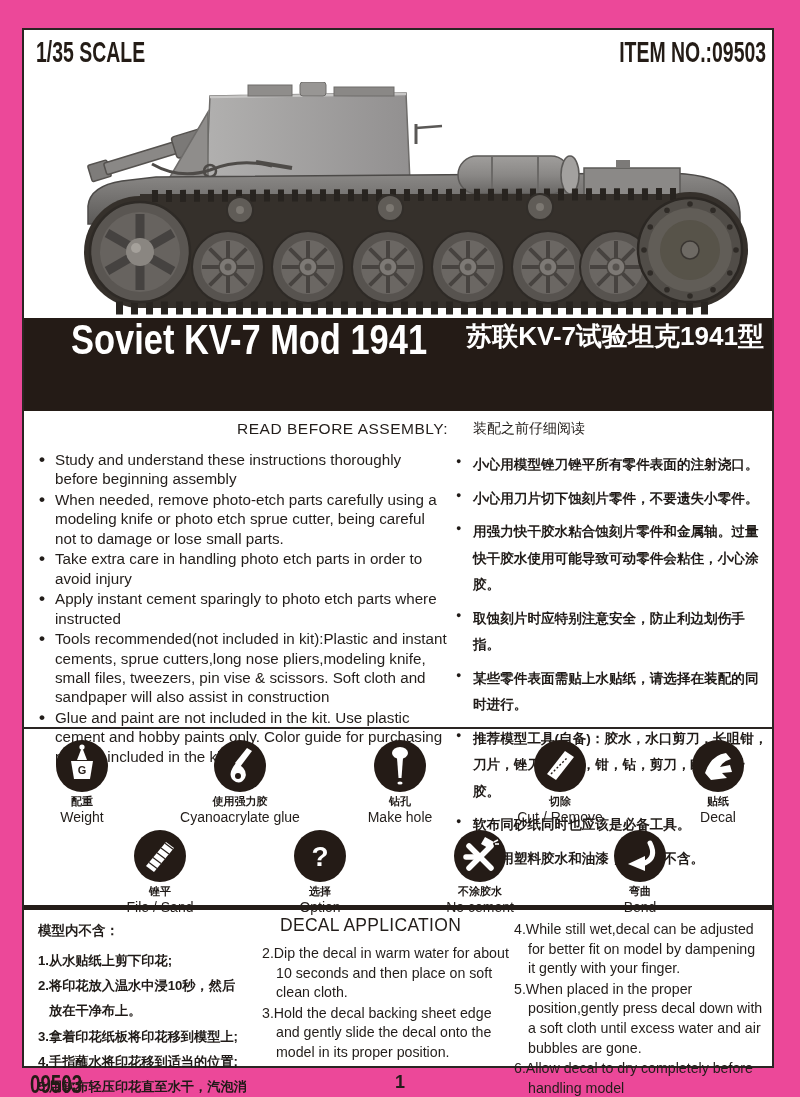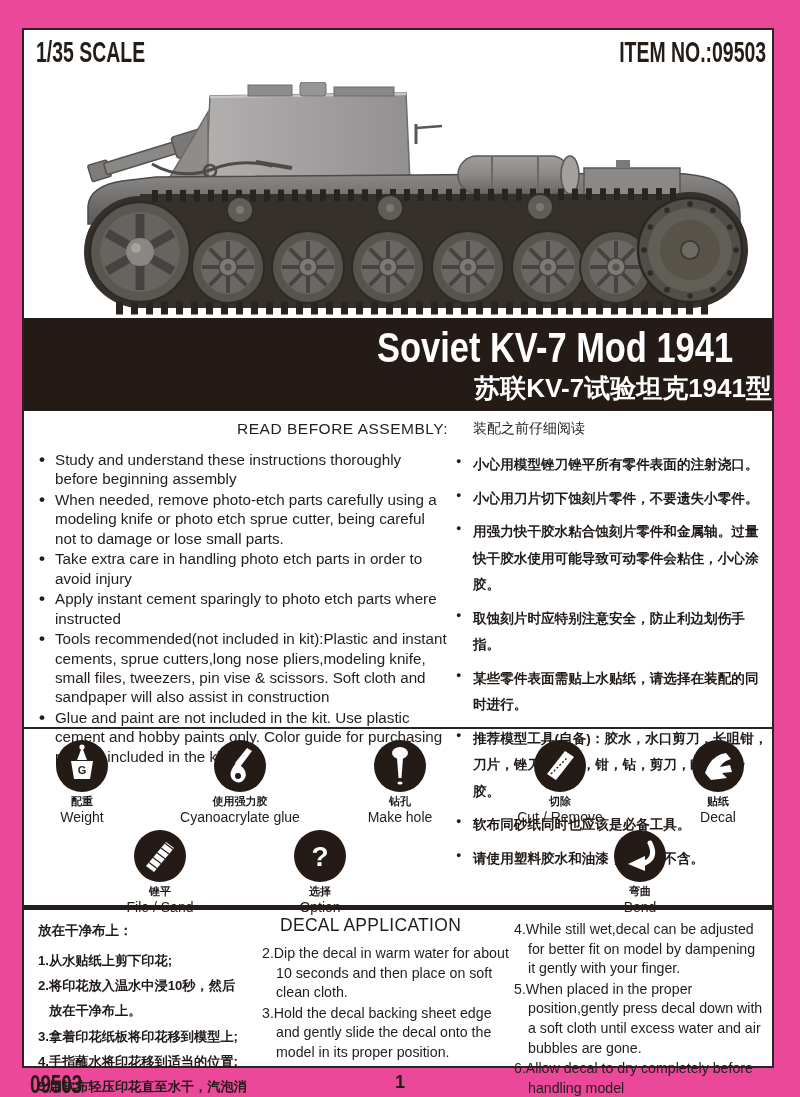--- a/index.html
+++ b/index.html
@@ -16,21 +16,21 @@
     position:absolute;top:36px;font-weight:900;font-size:27px;letter-spacing:0px;color:#241c16;
     white-space:nowrap;
   }
   .hdr-scale{left:36px;transform:scale(0.72,1.08);transform-origin:left top;}
   .hdr-item{right:34px;transform:scale(0.72,1.08);transform-origin:right top;}
   
   .tank{position:absolute;left:60px;top:82px;width:700px;height:240px;}
   
   .banner{
     position:absolute;left:24px;top:318px;width:748px;height:93px;background:#241b16;
-    display:flex;flex-direction:column;align-items:flex-end;justify-content:center;
+    display:flex;flex-direction:row;align-items:flex-start;justify-content:center;
   }
   .banner-title{
     color:#ffffff;font-weight:900;font-size:42px;line-height:44px;white-space:nowrap;
     transform:scaleX(0.82);transform-origin:center;
   }
   .banner-sub{
     color:#ffffff;font-weight:700;font-size:26px;line-height:32px;white-space:nowrap;margin-top:2px;
   }
   
   .rb-en{position:absolute;left:38px;top:420px;width:410px;}
@@ -363,36 +363,55 @@
   <div class="sym" style="left:238px;top:830px">
     <div class="sym-circle">
       <svg class="icon-svg" width="52" height="52" viewBox="0 0 52 52">
           <circle cx="26" cy="26" r="26" fill="#241b16"></circle>
           <text x="26" y="36" text-anchor="middle" font-size="28" font-weight="bold" fill="#fff" font-family="Liberation Sans,sans-serif">?</text>
         </svg>
     </div>
     <div class="sym-zh">选择</div>
     <div class="sym-en">Option</div>
   </div>
+  <div class="sym" style="left:398px;top:830px">
+    <div class="sym-circle">
+      <svg class="icon-svg" width="52" height="52" viewBox="0 0 52 52">
+          <circle cx="26" cy="26" r="26" fill="#241b16"></circle>
+          <g stroke="#fff" stroke-width="5.5" stroke-linecap="round">
+            <line x1="15" y1="16" x2="37" y2="38"></line>
+            <line x1="37" y1="16" x2="15" y2="38"></line>
+            <line x1="12" y1="27" x2="27" y2="27"></line>
+          </g>
+          <polygon points="31,7 40,12 36,19 27,14" fill="#fff"></polygon>
+          <g stroke="#fff" stroke-width="1.6">
+            <line x1="40" y1="12" x2="44" y2="10"></line>
+            <line x1="41" y1="14" x2="45" y2="14"></line>
+          </g>
+        </svg>
+    </div>
+    <div class="sym-zh">不涂胶水</div>
+    <div class="sym-en">No cement</div>
+  </div>
   <div class="sym" style="left:558px;top:830px">
     <div class="sym-circle">
       <svg class="icon-svg" width="52" height="52" viewBox="0 0 52 52">
           <circle cx="26" cy="26" r="26" fill="#241b16"></circle>
           <path d="M36,13 Q43,27 31,33" fill="none" stroke="#fff" stroke-width="5" stroke-linecap="round"></path>
           <polygon points="14,34 31,26 31,41" fill="#fff"></polygon>
         </svg>
     </div>
     <div class="sym-zh">弯曲</div>
     <div class="sym-en">Bend</div>
   </div>
 
   <div class="rule-thick"></div>
 
   <div class="dz">
-    <div class="dz-head">放在干净布上：</div>
+    <div class="dz-head">模型内不含：</div>
     <div class="dz-step">1.从水贴纸上剪下印花;</div>
     <div class="dz-step">2.将印花放入温水中浸10秒，然后 放在干净布上。</div>
     <div class="dz-step">3.拿着印花纸板将印花移到模型上;</div>
     <div class="dz-step">4.手指蘸水将印花移到适当的位置;</div>
     <div class="dz-step">5.用软布轻压印花直至水干，汽泡消失</div>
   </div>
 
   <div class="de1">
     <div class="de-head">DECAL APPLICATION</div>
     <div class="de-step">2.Dip the decal in warm water for about 10 seconds and then place on soft clean cloth.</div>

